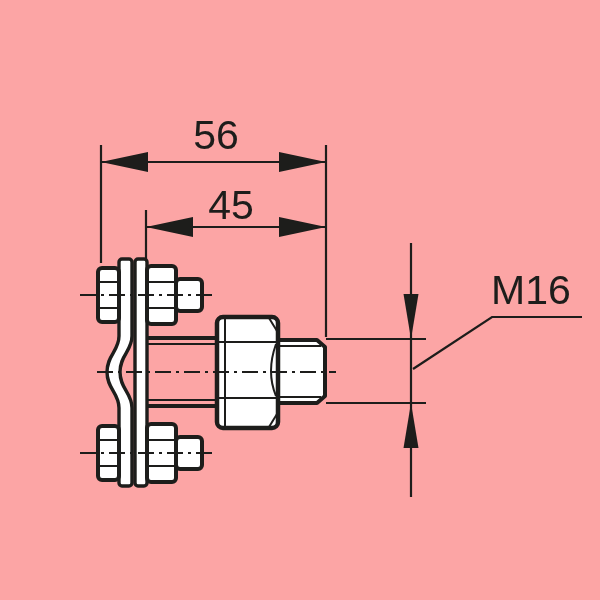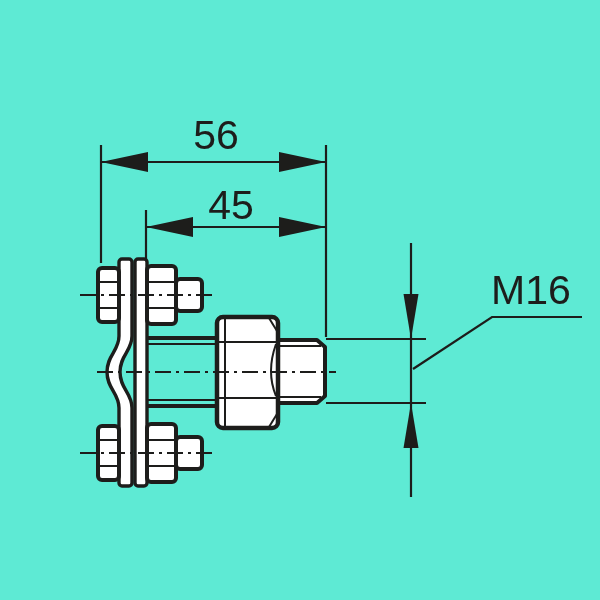--- a/index.html
+++ b/index.html
@@ -4,21 +4,21 @@
 <style>
   html, body {
     margin: 0;
     padding: 0;
     background: #ffffff;
   }
   .canvas {
     position: relative;
     width: 600px;
     height: 600px;
-    background: #5eead4;
+    background: #fca5a5;
     overflow: hidden;
     font-family: "Liberation Sans", sans-serif;
   }
   svg.drawing {
     position: absolute;
     inset: 0;
   }
   
   .outline      { stroke: #1d1d1b; stroke-width: 4;   fill: #ffffff; stroke-linejoin: round; }
   .outline-thin { stroke: #1d1d1b; stroke-width: 2;   fill: none; }

